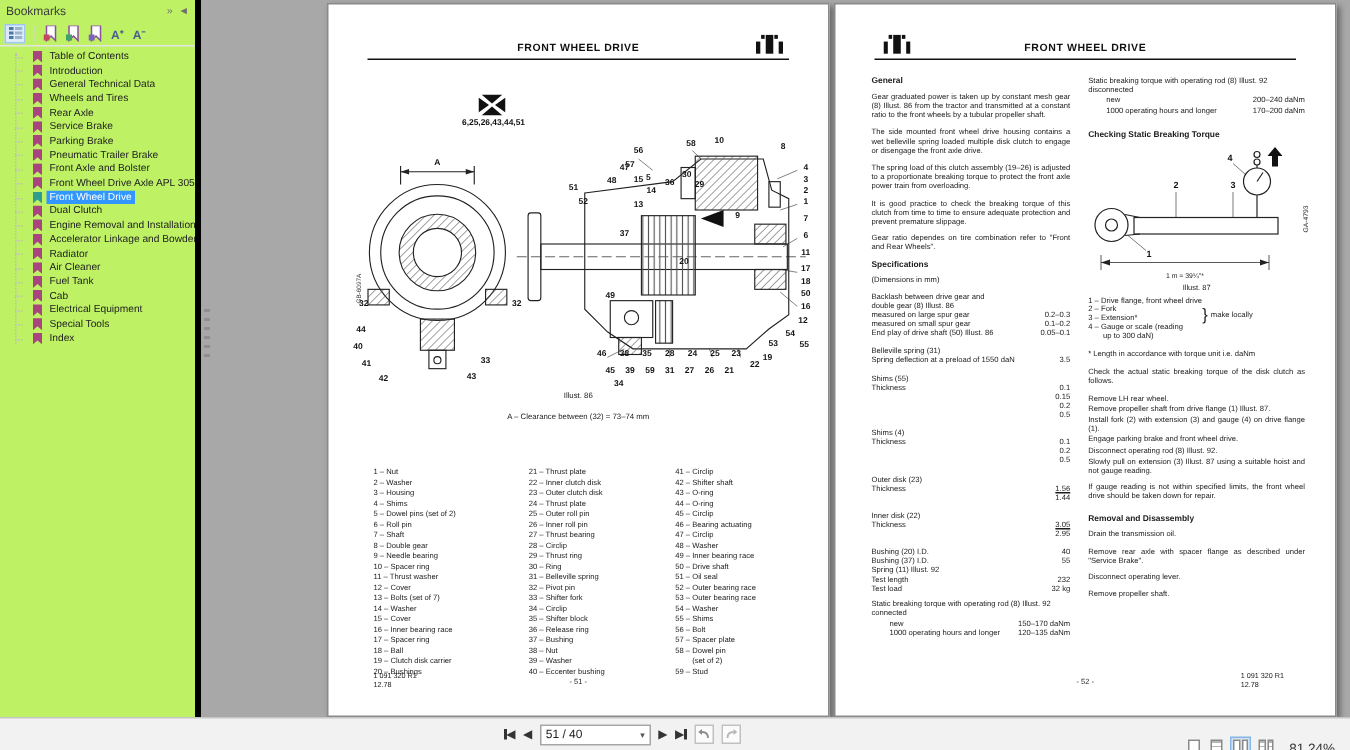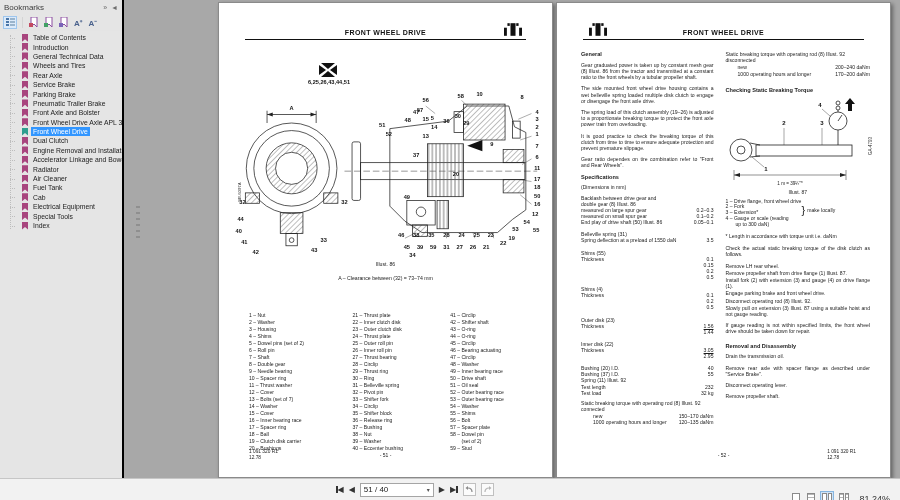--- a/index.html
+++ b/index.html
@@ -1,22 +1,22 @@
 <!DOCTYPE html>
 <html><head>
 <meta charset="utf-8">
 <style>
   * { margin:0; padding:0; box-sizing:border-box; }
   html,body { background:#7d7d7d; }
   .app { position:relative; width:900px; height:500px; background:#a8a8a8; overflow:hidden;
          font-family:"Liberation Sans", sans-serif; }
 
   
-  .sidebar { position:absolute; left:0; top:0; width:124px; height:478px;
-             background:#e5e5e5; border-right:2px solid #000000; }
+  .sidebar { position:absolute; left:0; top:0; width:134px; height:478px;
+             background:#bef264; border-right:4px solid #000000; }
   .sb-header { display:flex; justify-content:space-between; align-items:center;
                height:14px; padding:0 4px; font-size:8px; color:#3c3c3c; }
   .sb-header-icons { display:flex; gap:4px; font-size:7px; color:#6e6e6e; }
   .sb-toolbar { display:flex; align-items:center; gap:4px; height:17px; padding:0 3px;
                 border-bottom:1px solid #e4e4e4; }
   .panel-btn { width:14px; height:13px; display:flex; align-items:center; justify-content:center;
                background:#dceafa; border:1px solid #9ec6ee; }
   .sep { width:1px; height:11px; background:#d4d4d4; margin:0 1px; }
   .flag-btn { width:11px; height:12px; display:flex; align-items:center; justify-content:center; }
   .abtn { font-size:8px; font-weight:bold; color:#49618c; padding:0 1px; }

